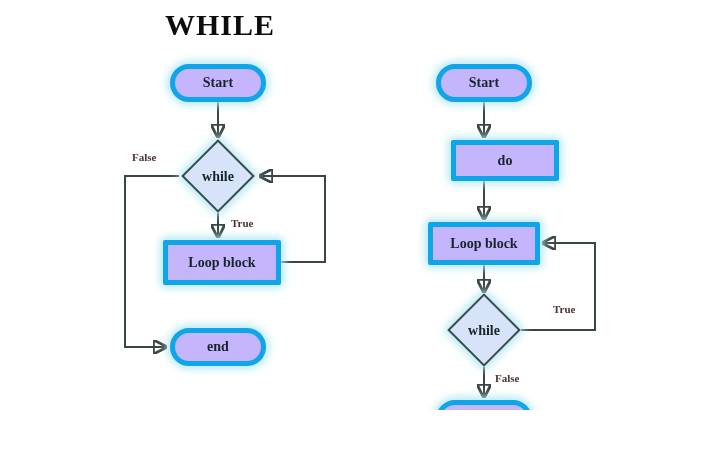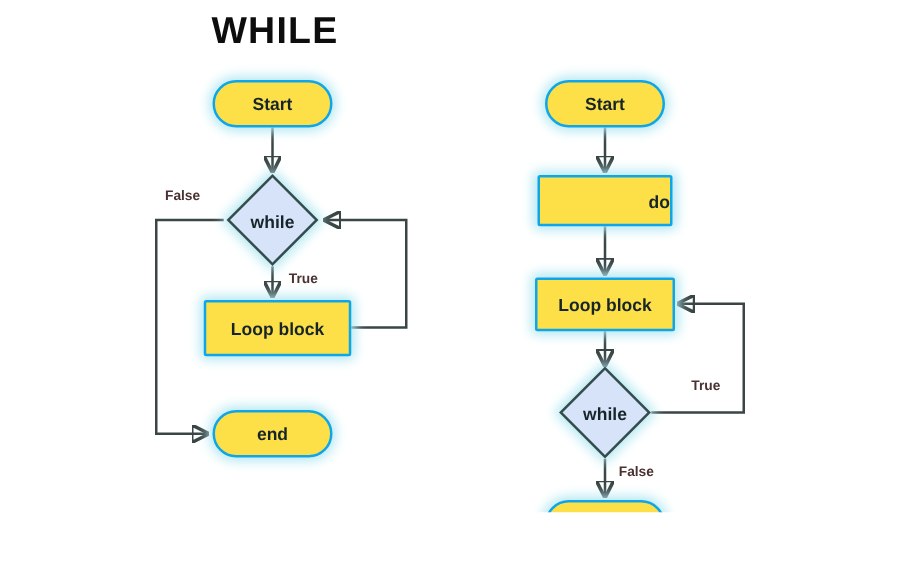--- a/index.html
+++ b/index.html
@@ -1,36 +1,36 @@
 <!DOCTYPE html>
 <html><head>
 <meta charset="utf-8">
 <style>
   html,body{margin:0;padding:0;background:#fff;}
   .canvas{
     position:relative;
     width:720px;height:410px;
     background:#ffffff;
-    font-family:Liberation Sans, sans-serif;
+    font-family:Liberation Serif, serif;
     overflow:hidden;
   }
   .chart-title{
     position:absolute;
     width:220px;
     text-align:center;
     font-size:30px;
     font-weight:800;
     color:#0d0d0d;
     letter-spacing:1px;
   }
   .node{
     position:absolute;
     display:flex;align-items:center;justify-content:center;
-    background:#fde047;
-    border:2px solid #0ea5e9;
+    background:#c4b5fd;
+    border:5px solid #0ea5e9;
     color:#16252a;
     font-size:14px;font-weight:bold;
     box-shadow:0 0 9px 3px #b5e8f2;
     box-sizing:border-box;
   }
   .stadium{border-radius:19px;}
   .rect{border-radius:2px;}
   .diamond-wrap{
     position:absolute;
   }
@@ -101,21 +101,21 @@
 
   <div class="node stadium" style="left:170px;top:328px;width:96px;height:38px;">
     <span>end</span>
   </div>
 
 
   <div class="node stadium" style="left:436px;top:64px;width:96px;height:38px;">
     <span>Start</span>
   </div>
 
-  <div class="node rect" style="left:430px;top:140px;width:108px;height:41px;justify-content:flex-end;">
+  <div class="node rect" style="left:451px;top:140px;width:108px;height:41px;">
     <span>do</span>
   </div>
 
   <div class="node rect" style="left:428px;top:222px;width:112px;height:43px;">
     <span>Loop block</span>
   </div>
 
   <div class="diamond-wrap" style="left:446px;top:294px;width:76px;height:73px;">
     <div class="diamond-shape" style="left:12px;top:10px;width:52px;height:52px;"></div>
     <div class="diamond-label">while</div>

